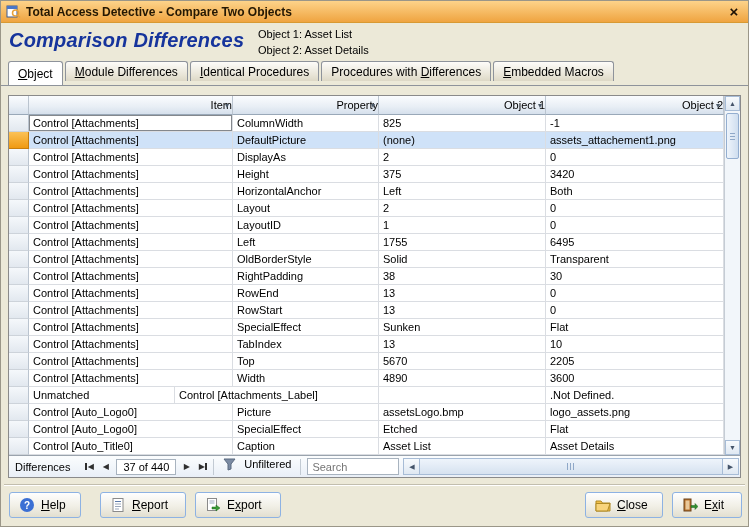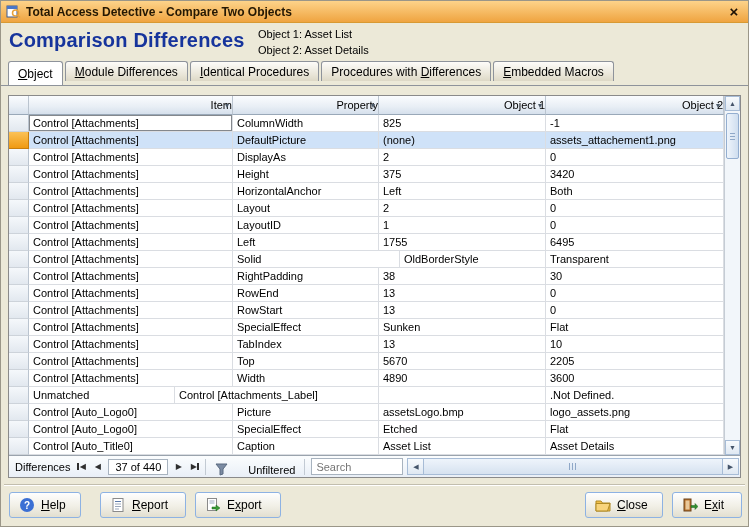--- a/index.html
+++ b/index.html
@@ -8,21 +8,21 @@
   .window{position:absolute;inset:0;border:1px solid #9a9688;background:var(--window-bg,#ece9d8)}
 
   
   .titlebar{height:22px;background:linear-gradient(var(--titlebar-top,#fdd38a),var(--titlebar-bottom,#efa440));display:flex;align-items:center;padding:0 5px;border-bottom:1px solid #d89a33}
   .titlebar .app-icon{margin-right:5px;flex:0 0 auto}
   .titlebar .title{font-weight:bold;font-size:12px;color:#241803}
   .titlebar .close{margin-left:auto;width:18px;text-align:center;font-weight:bold;font-size:15px;line-height:16px;color:#1d1206;cursor:default}
 
   
   .header{position:relative;height:38px}
-  .page-title{position:absolute;left:8px;top:6px;font-size:20px;font-weight:bold;color:var(--page-title,#16349c);letter-spacing:.2px}
+  .page-title{position:absolute;left:8px;top:6px;font-size:20px;font-weight:bold;font-style:italic;color:var(--page-title,#16349c);letter-spacing:.2px}
   .obj-labels{position:absolute;left:257px;top:3px;line-height:16px;font-size:11px}
 
   
   .tabstrip{position:absolute;left:0;top:60px;width:100%;height:25px;display:flex;align-items:flex-start;padding-left:7px}
   .tabstrip::after{content:"";position:absolute;left:0;right:0;bottom:0;height:1px;background:#8e939b;z-index:1}
   .tab{height:20px;padding:3px 9px 0;margin-right:2px;font-size:12px;white-space:nowrap;background:linear-gradient(#fdfcf9,#e8e4d6 70%,#ddd8c6);border:1px solid #8e939b;border-bottom:none;border-radius:3px 3px 0 0;position:relative;z-index:0}
   .tab.selected{height:24px;padding-top:5px;background:#fff;z-index:2}
   .u{text-decoration:underline}
 
   
@@ -47,27 +47,27 @@
   
   .vscroll{width:16px;flex:0 0 auto;background:#f2f6fa;border-left:1px solid #c5ccd4;display:flex;flex-direction:column}
   .sbtn{flex:0 0 auto;display:flex;align-items:center;justify-content:center;background:linear-gradient(#f7fafd,#dfe8f2);border:1px solid #a7bcd6;color:#44546a;font-size:7px;line-height:1}
   .vscroll .sbtn{height:15px}
   .vtrack{flex:1;position:relative}
   .vthumb{position:absolute;left:1px;right:1px;top:2px;height:46px;background:linear-gradient(90deg,#eef4fb,#cfdeef);border:1px solid #93aed0;border-radius:2px}
   .vthumb::after{content:"";position:absolute;left:3px;right:3px;top:50%;height:7px;margin-top:-3px;background:repeating-linear-gradient(#8fa8c8 0 1px,rgba(0,0,0,0) 1px 3px)}
 
   
   .navbar{height:22px;border-top:1px solid #9aa3ad;background:linear-gradient(#fbfdfe,#e9eff7);display:flex;align-items:center;font-size:11px;padding-left:6px}
-  .navlabel{margin-right:5px;white-space:nowrap}
+  .navlabel{margin-right:13px;white-space:nowrap}
   .nav-btn{width:15px;height:15px;display:flex;align-items:center;justify-content:center;font-size:8px;color:#2f2f2f;position:relative}
   .nav-first::before{content:"";position:absolute;left:2px;top:4px;bottom:4px;width:2px;background:#2f2f2f}
   .nav-last::before{content:"";position:absolute;right:2px;top:4px;bottom:4px;width:2px;background:#2f2f2f}
   .recbox{background:#fff;border:1px solid #a8b3bf;padding:0 6px;height:16px;line-height:15px;margin:0 3px;white-space:nowrap}
   .vsep{width:1px;height:16px;background:#c2cad3;margin:0 4px}
-  .filterbtn{display:flex;align-items:flex-end;gap:20px;padding:0 5px;height:18px;white-space:nowrap}
+  .filterbtn{display:flex;align-items:flex-start;gap:8px;padding:0 5px;height:18px;white-space:nowrap}
   .search{width:92px;height:17px;border:1px solid #a8b3bf;font-family:"Liberation Sans",sans-serif;font-size:11px;padding:0 4px;margin:0 4px 0 2px}
   .hscroll{flex:1;display:flex;height:17px;margin-right:1px}
   .hscroll .sbtn{width:17px}
   .hthumb{flex:1;background:linear-gradient(#eef4fb,#d6e2f0);border-top:1px solid #a7bcd6;border-bottom:1px solid #a7bcd6;position:relative}
   .hthumb::after{content:"";position:absolute;top:4px;bottom:4px;left:50%;width:9px;margin-left:-4px;background:repeating-linear-gradient(90deg,#8fa8c8 0 1px,rgba(0,0,0,0) 1px 3px)}
 
   
   .footer{position:absolute;left:0;top:477px;right:0;bottom:0}
   .rule{position:absolute;top:6px;left:3px;right:3px;height:2px;border-top:1px solid #c2beae;border-bottom:1px solid #fff}
   .btn{position:absolute;top:14px;height:26px;border:1px solid #8db2e3;border-radius:3px;background:linear-gradient(#fefefe,#f1efe6 55%,#e2dfd0);display:flex;align-items:center;gap:6px;padding:0 9px;font-family:"Liberation Sans",sans-serif;font-size:12px;color:#000;cursor:default}
@@ -185,22 +185,22 @@
             <div class="row">
               <div class="selcell"></div>
               <div class="cell c0">Control [Attachments]</div>
               <div class="cell c1">Left</div>
               <div class="cell c2">1755</div>
               <div class="cell c3">6495</div>
             </div>
             <div class="row">
               <div class="selcell"></div>
               <div class="cell c0">Control [Attachments]</div>
+              <div class="cell c1">OldBorderStyle</div>
               <div class="cell c2">Solid</div>
-              <div class="cell c1">OldBorderStyle</div>
               <div class="cell c3">Transparent</div>
             </div>
             <div class="row">
               <div class="selcell"></div>
               <div class="cell c0">Control [Attachments]</div>
               <div class="cell c1">RightPadding</div>
               <div class="cell c2">38</div>
               <div class="cell c3">30</div>
             </div>
             <div class="row">

